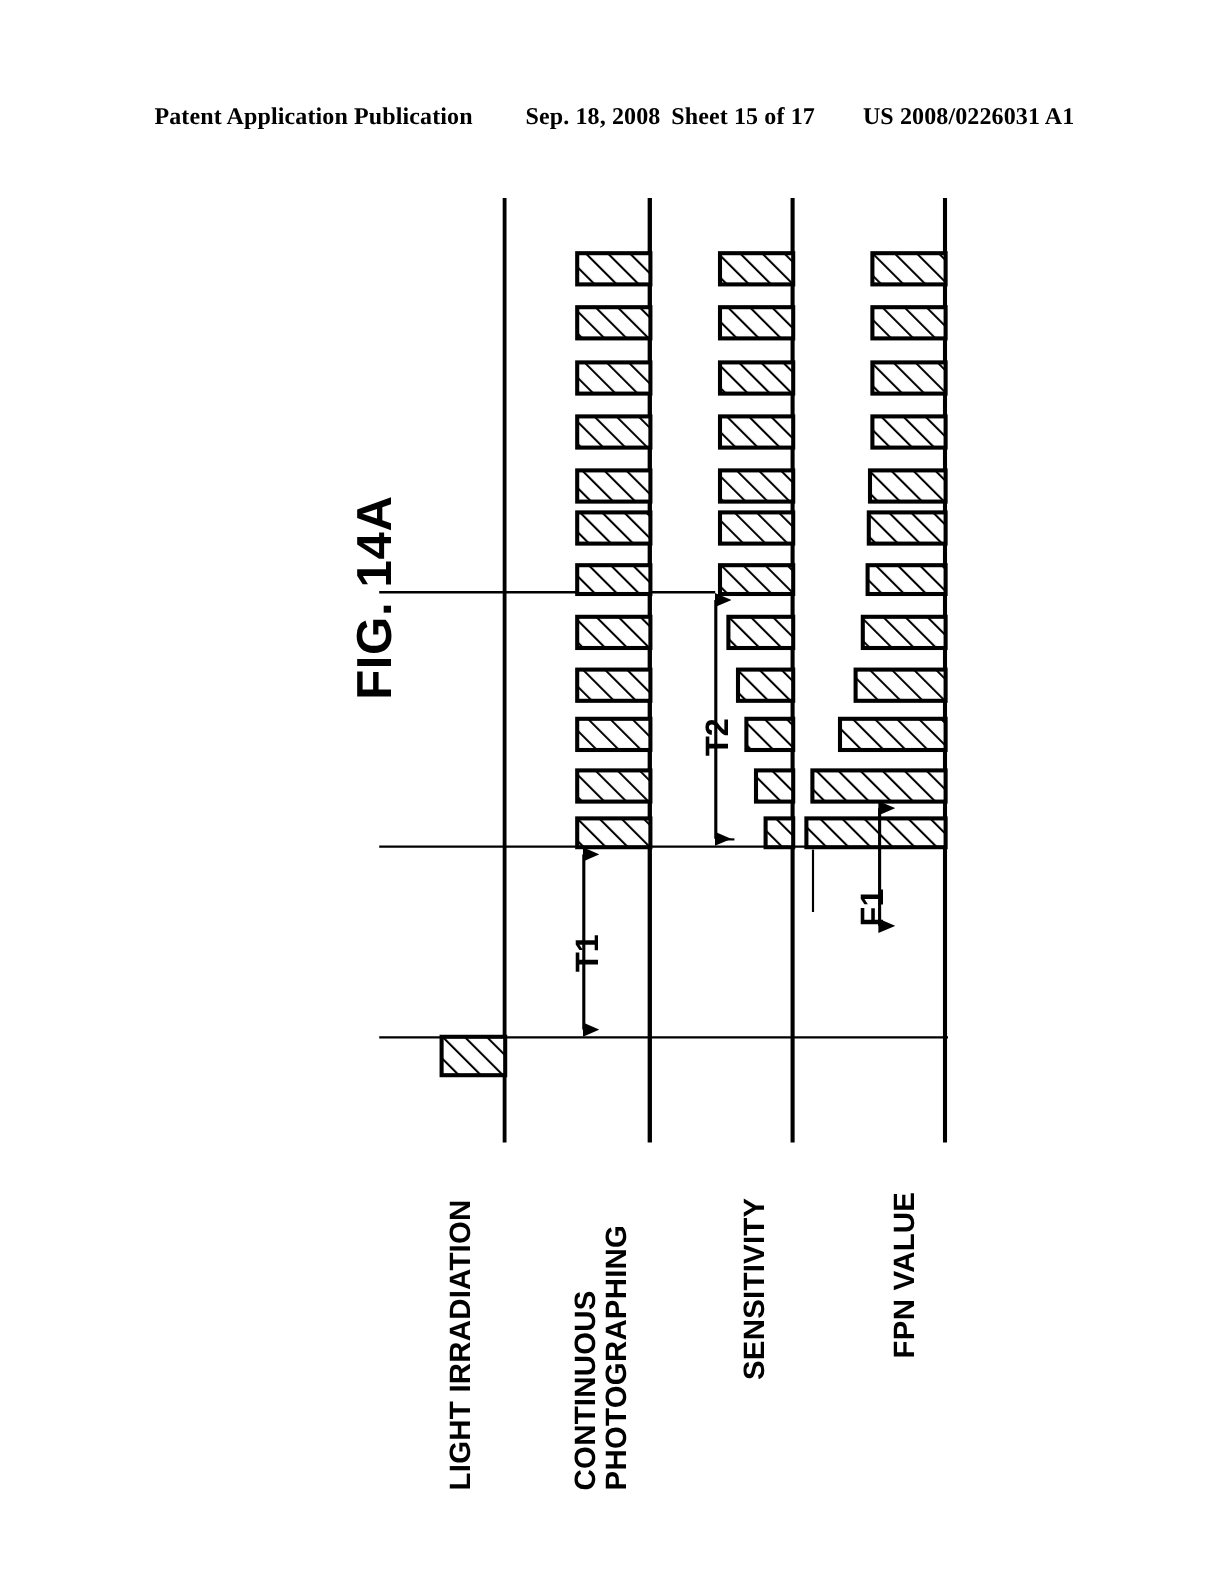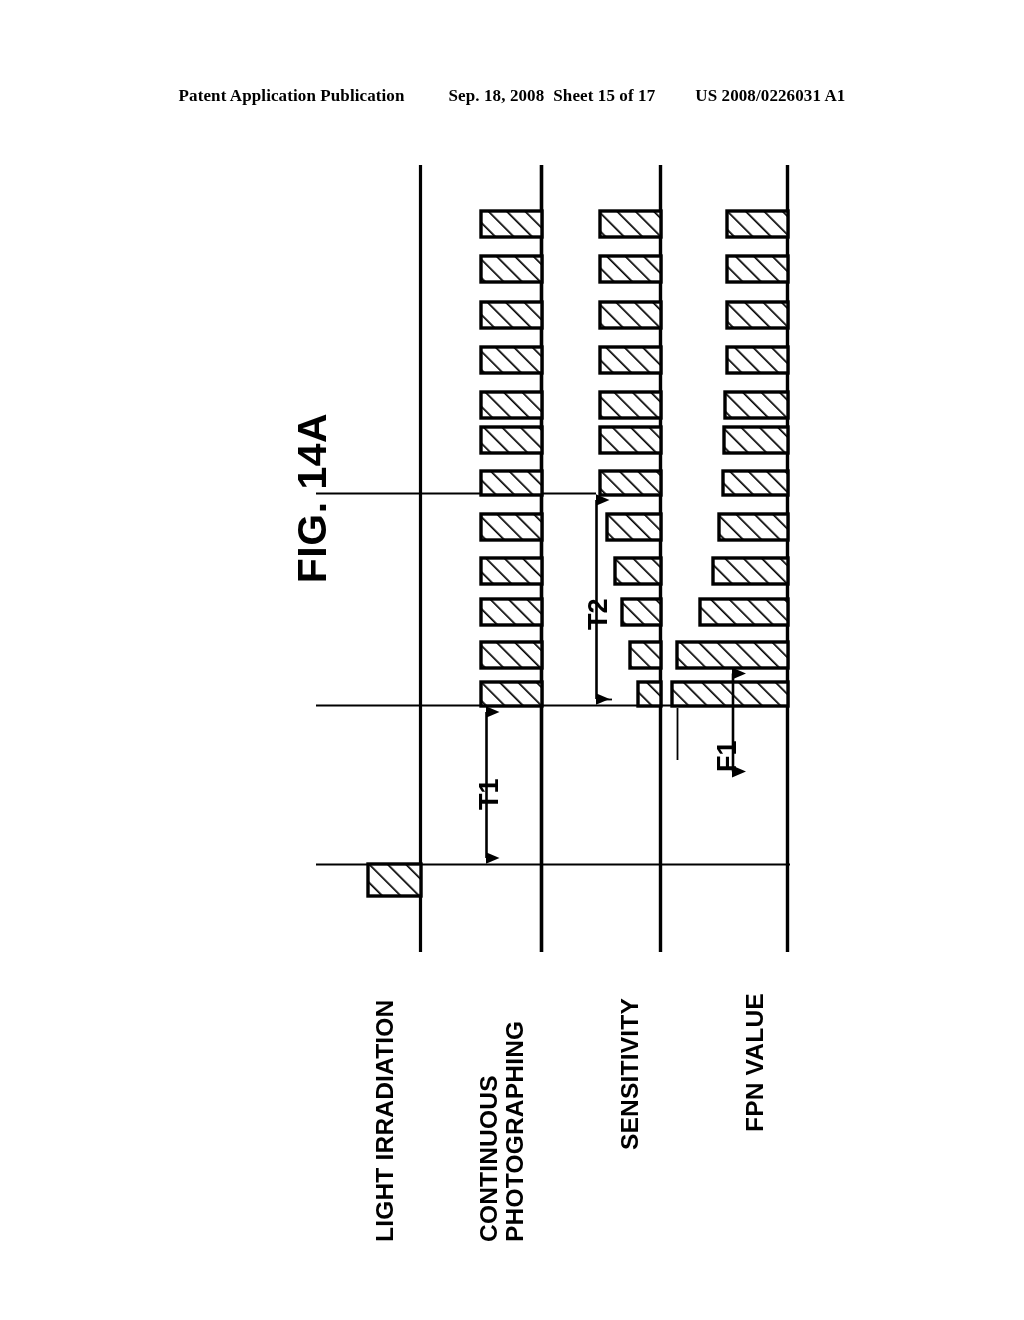--- a/index.html
+++ b/index.html
@@ -8,21 +8,21 @@
     width:1024px;height:1320px;position:relative;overflow:hidden;
     font-family:"Liberation Sans", sans-serif;color:#000;
   }
   .page{position:absolute;inset:0;background:#fff;}
 
   
   .hdr{
     position:absolute;top:86px;left:0;width:1024px;
     text-align:center;
     font-family:"Liberation Serif", serif;
-    font-weight:bold;font-size:17px;letter-spacing:0.1px;
+    font-weight:bold;font-size:20px;letter-spacing:0.1px;
     white-space:nowrap;
   }
   .hdr span{display:inline-block;vertical-align:baseline;}
   .hdr .s1{margin-right:44px;}
   .hdr .s2{margin-right:9px;}
   .hdr .s3{margin-right:40px;}
 
   
   .figtitle{
     position:absolute;left:172px;top:468px;

